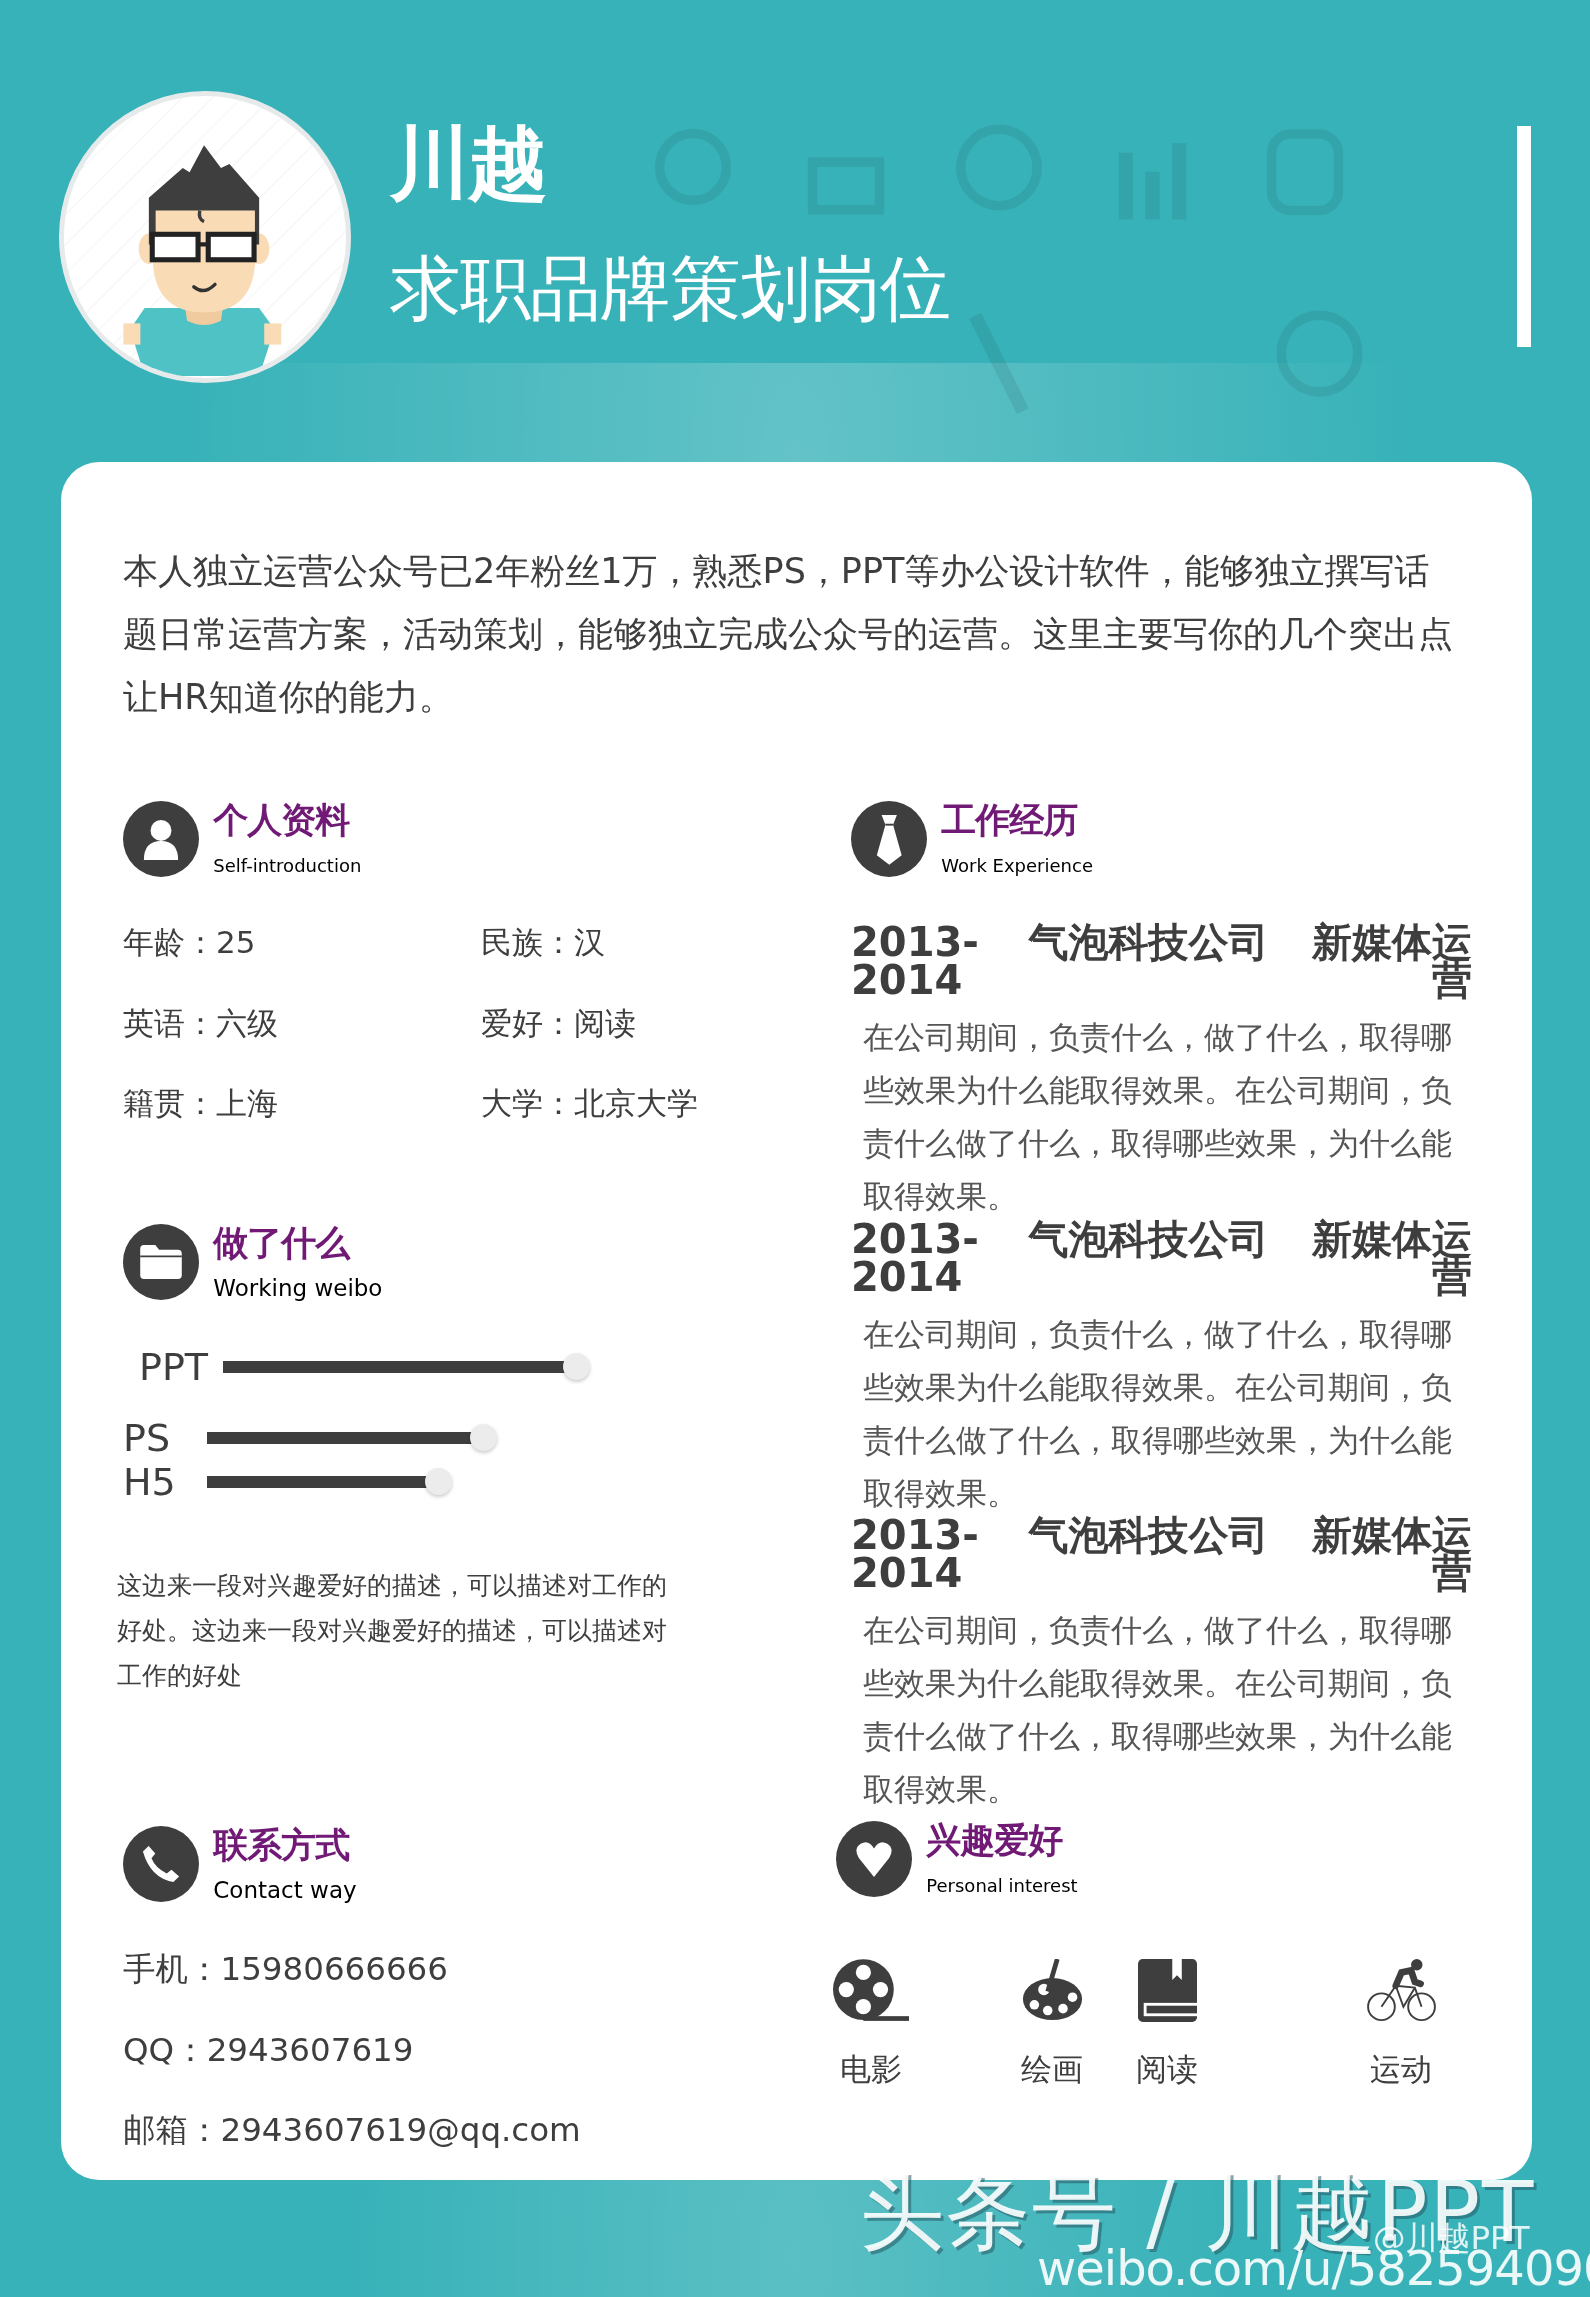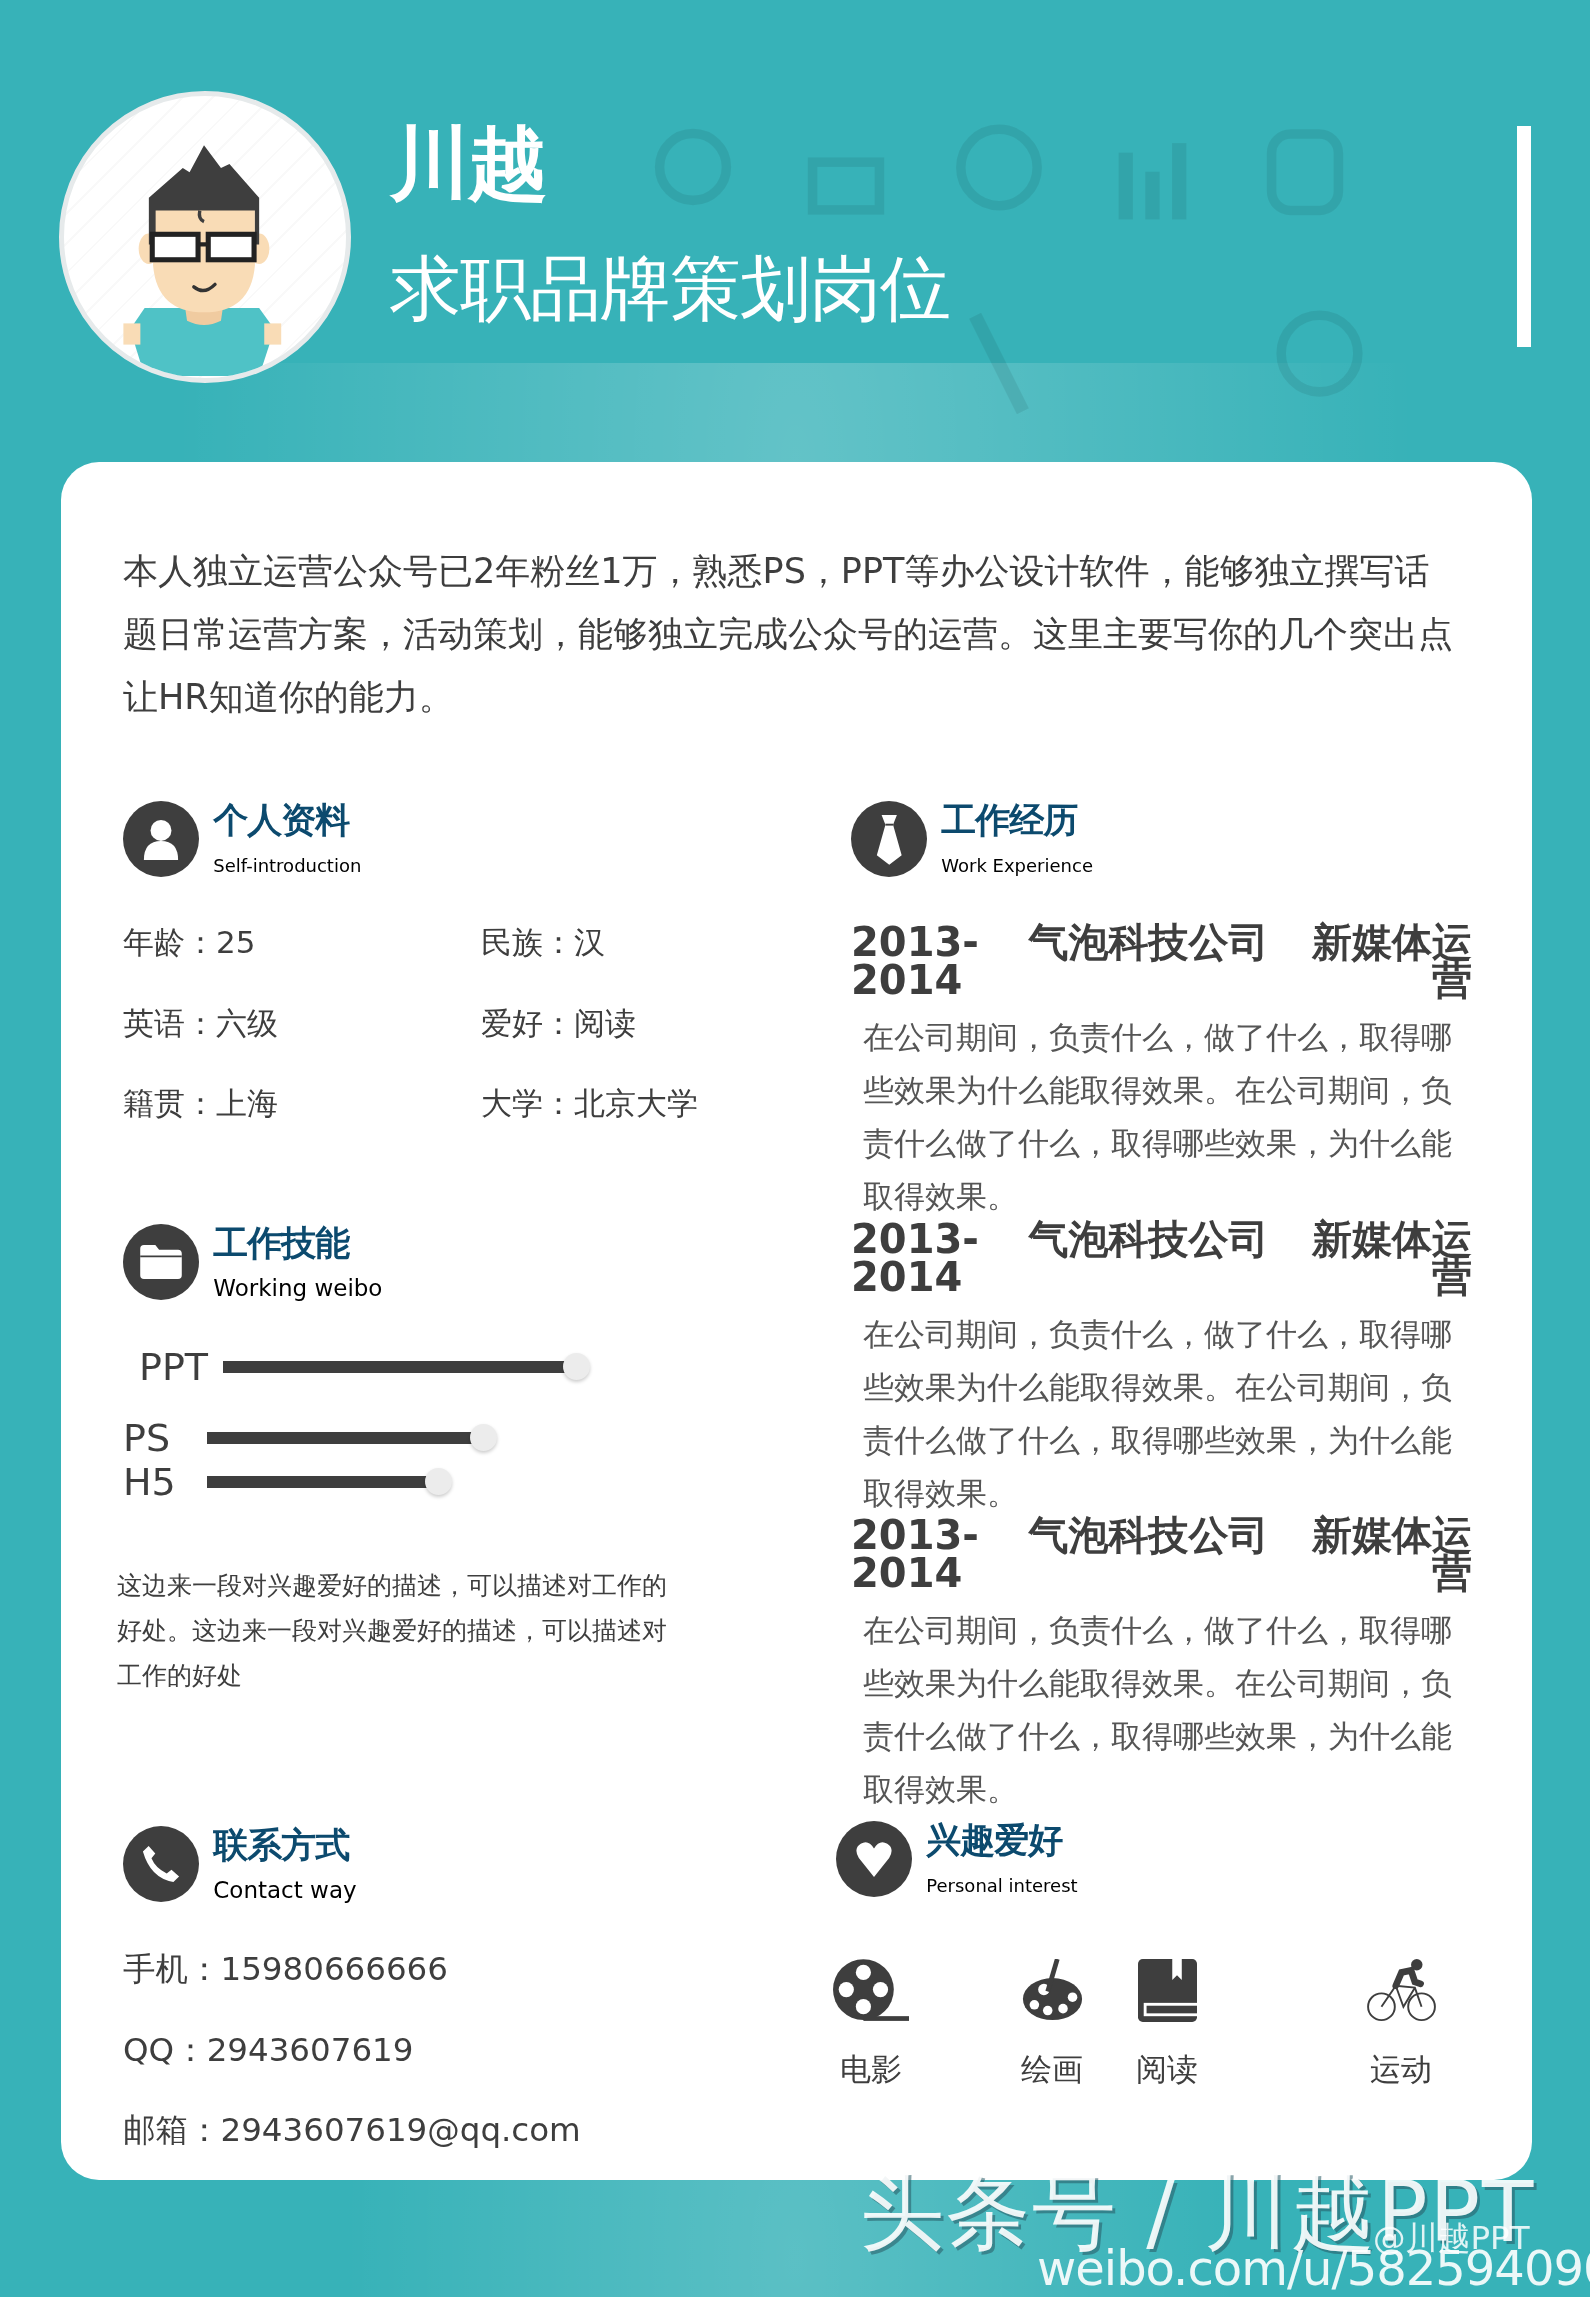--- a/index.html
+++ b/index.html
@@ -45,21 +45,21 @@
     position: absolute; left: 123px; top: 540px; width: 1338px;
     font-size: 35px; line-height: 63px; color: #3e3e3e;
   }
 
   .sec-head { position: absolute; display: flex; align-items: center; }
   .sec-icon {
     width: 76px; height: 76px; border-radius: 50%; background: #3e3e3e;
     display: flex; align-items: center; justify-content: center; flex-shrink: 0;
   }
   .sec-text { margin-left: 14.3px; display: flex; flex-direction: column; }
-  .sec-title { font-size: 35px; font-weight: bold; color: #0c4a6e; line-height: 38px; letter-spacing: -1px; }
+  .sec-title { font-size: 35px; font-weight: bold; color: #701a75; line-height: 38px; letter-spacing: -1px; }
   .sec-sub { font-size: 18px; color: #000000; line-height: 23px; margin-top: 15px; }
 
   .info { position: absolute; font-size: 31px; color: #3e3e3e; line-height: 1; }
 
   .work-item { position: absolute; left: 851px; width: 621px; }
   .work-head { display: flex; font-size: 40px; font-weight: bold; color: #3e3e3e; line-height: 38px; }
   .work-head .yr { width: 191px; }
   .work-head .co { width: 277px; }
   .work-head .pos { margin-left: auto; text-align: right; }
   .work-desc { font-size: 31px; color: #555555; line-height: 53px; margin-top: 11.5px; margin-left: 12px; }
@@ -216,21 +216,21 @@
 </div>
 
 <div class="sec-head" style="left:123px; top:1224px;">
   <div class="sec-icon">
     <svg width="42" height="34" viewBox="0 0 44 36">
         <path d="M0 4 Q0 0 4 0 L16 0 L20 5 L40 5 Q44 5 44 9 L44 32 Q44 36 40 36 L4 36 Q0 36 0 32 Z" fill="#fff"></path>
         <line x1="0" y1="12" x2="44" y2="12" stroke="#3e3e3e" stroke-width="2"></line>
       </svg>
   </div>
   <div class="sec-text">
-    <span class="sec-title">工作技能</span>
+    <span class="sec-title">做了什么</span>
     <span class="sec-sub" style="font-size:23px;">Working weibo</span>
   </div>
 </div>
 
 <div class="skill" style="top:1348px;margin-left:16px;">
   <span class="skill-label">PPT</span>
   <div class="skill-track" style="width:354px;">
     <span class="skill-knob"></span>
   </div>
 </div>

